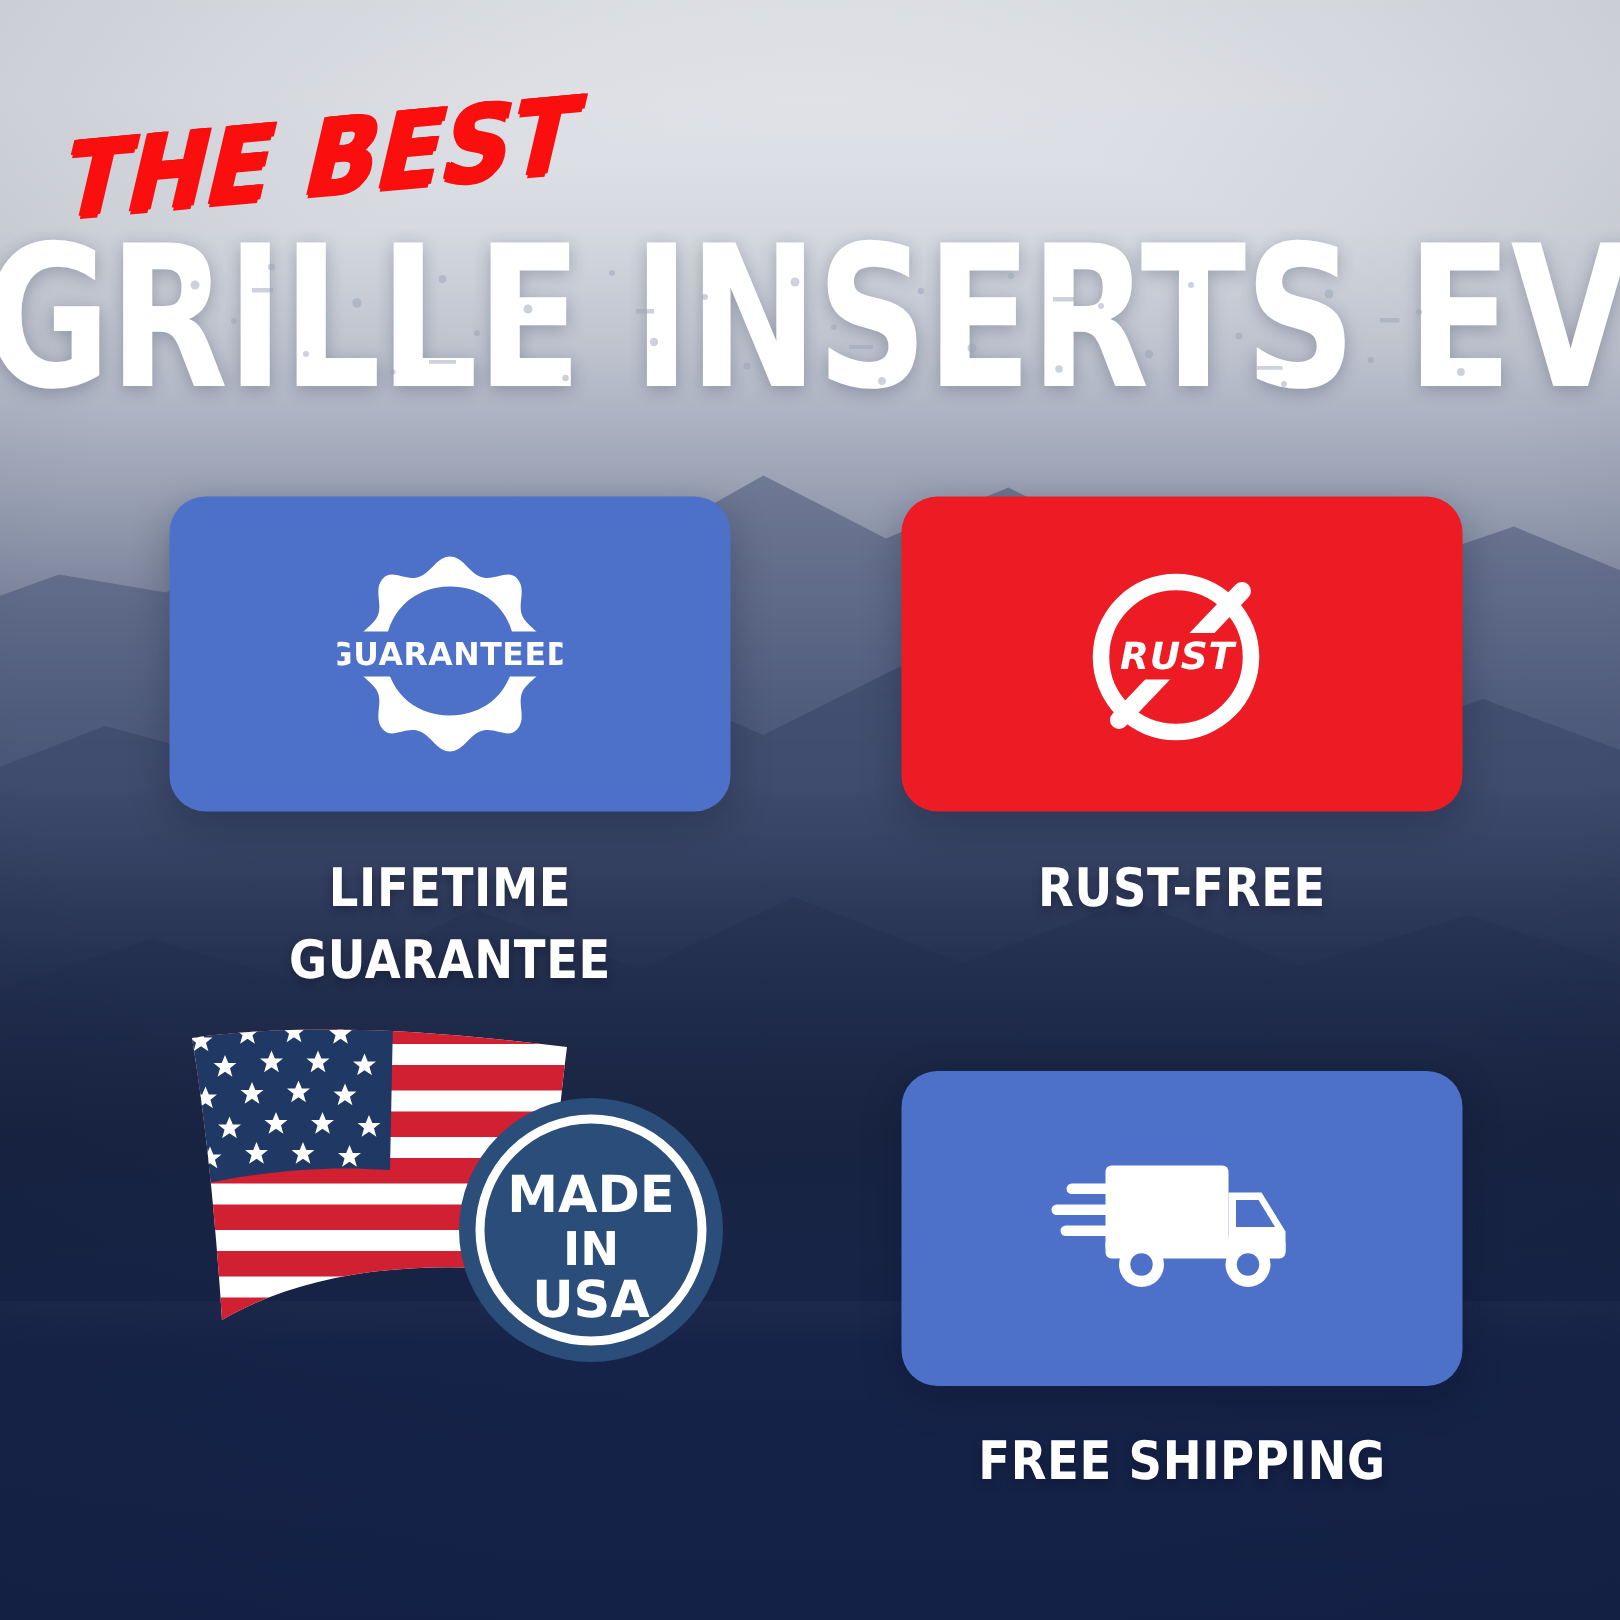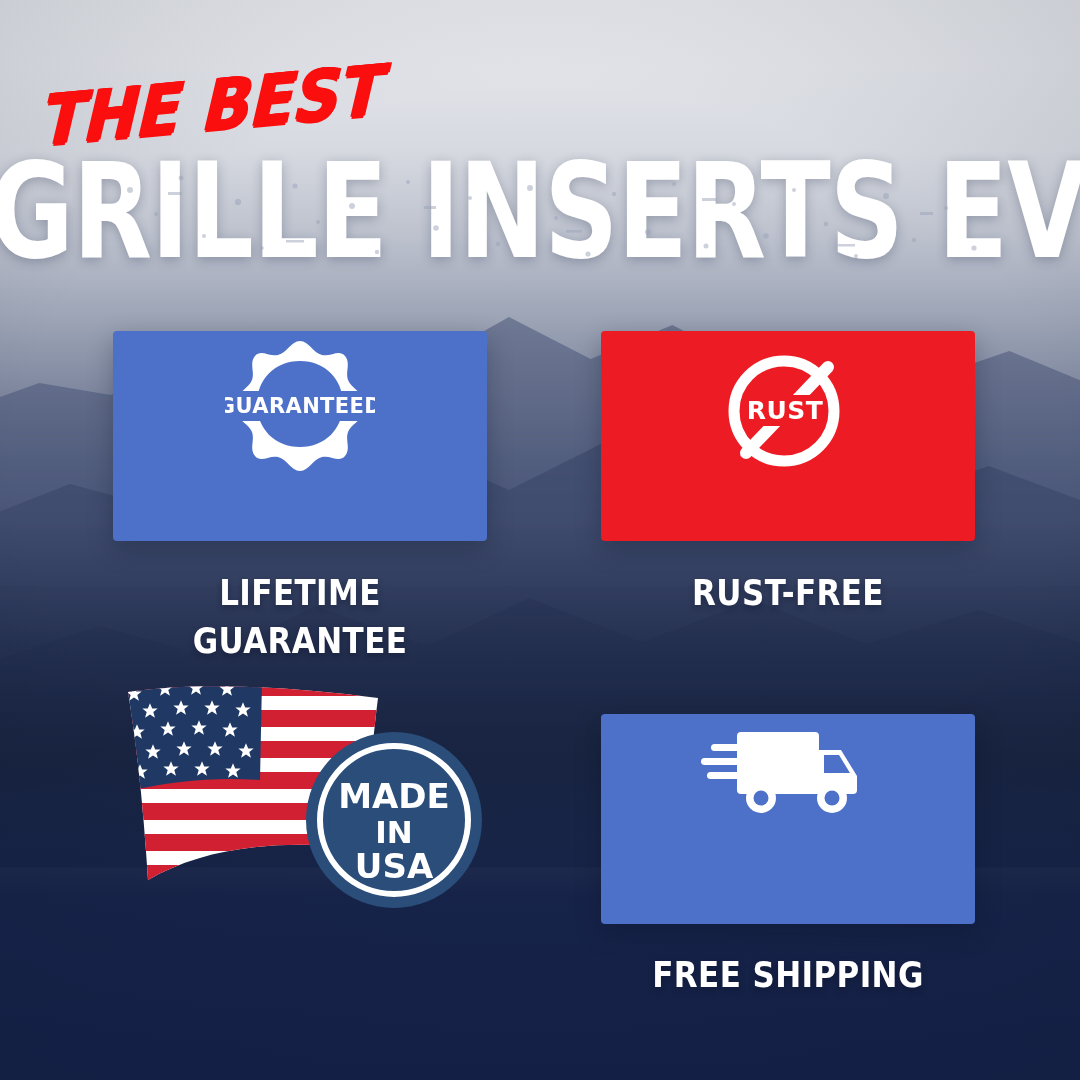--- a/index.html
+++ b/index.html
@@ -124,28 +124,28 @@
     left: 0; right: 0;
     top: 70px;
     height: 150px;
     pointer-events: none;
     opacity: .55;
   }
 
   
   .card {
     position: absolute;
-    border-radius: 4px;
+    border-radius: 24px;
     box-shadow: 0 8px 26px rgba(8,14,32,.28);
     display: flex;
-    align-items: flex-start;
+    align-items: center;
     justify-content: center;
   }
   #card-guarantee { left: 113px; top: 331px; width: 374px; height: 210px; }
-  #card-rust      { left: 601px; top: 331px; width: 374px; height: 210px; }
+  #card-rust      { left: 601px; top: 331px; width: 374px; height: 210px; font-style: italic; }
   #card-shipping  { left: 601px; top: 714px; width: 374px; height: 210px; }
 
   .caption {
     position: absolute;
     font-family: "DejaVu Sans", sans-serif;
     font-weight: bold;
     font-size: 31px;
     line-height: 1.34;
     letter-spacing: .4px;
     color: #ffffff;

